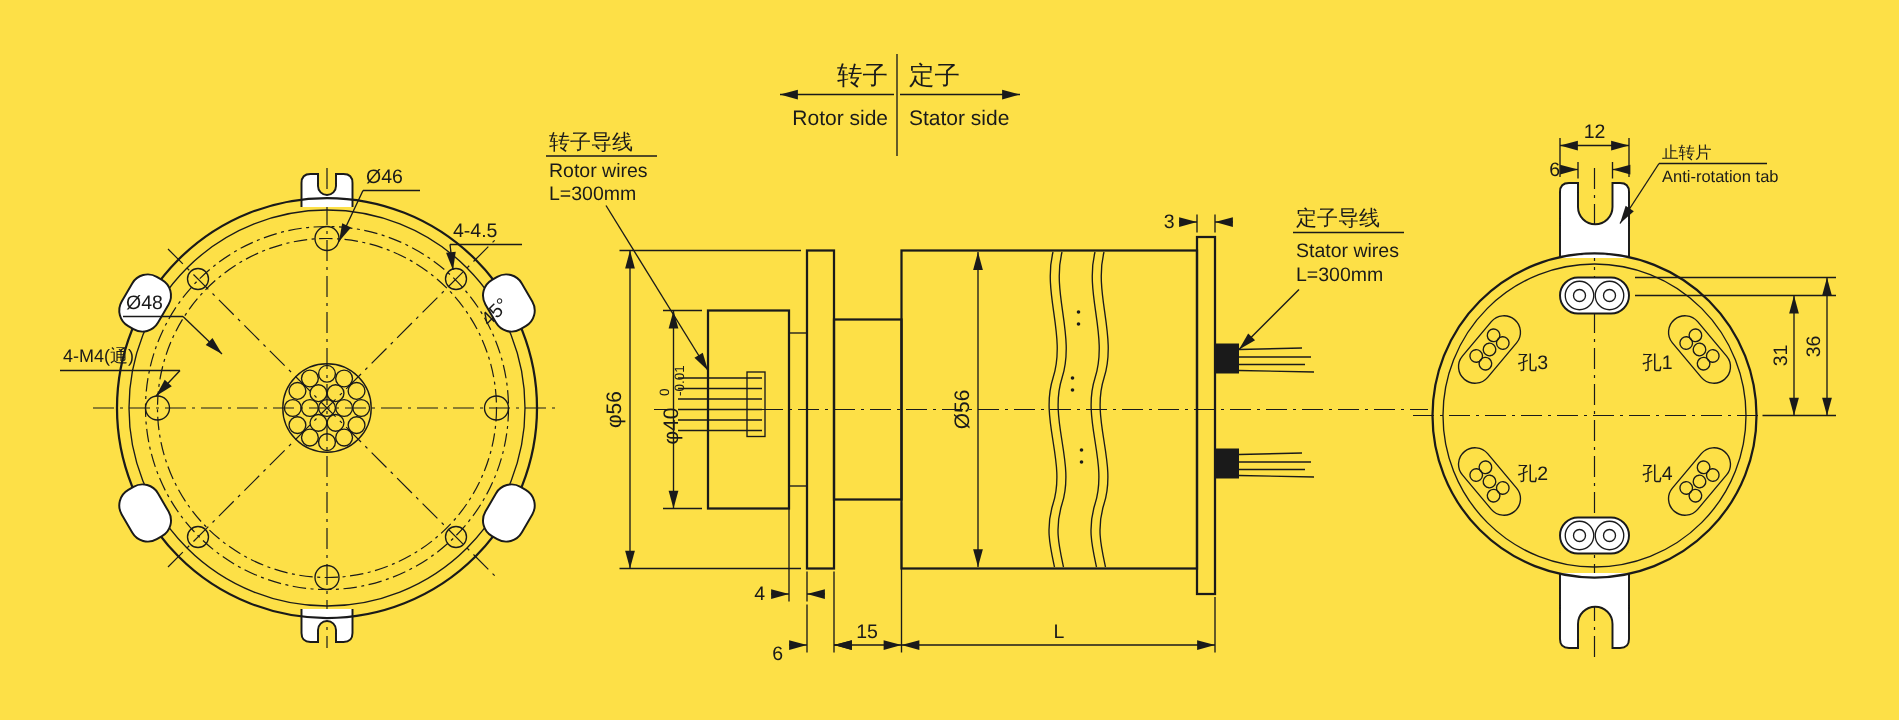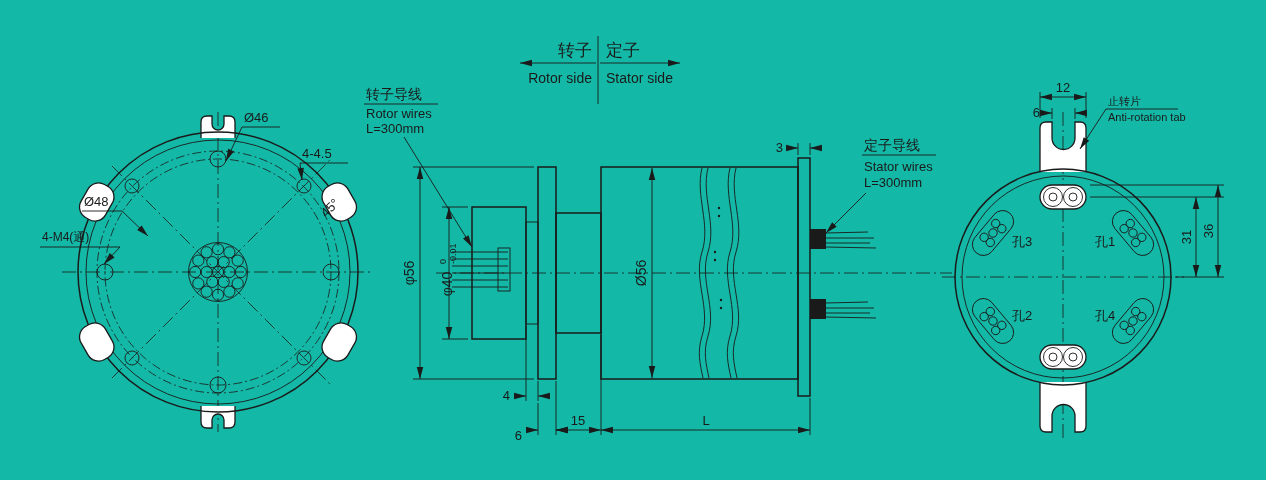--- a/index.html
+++ b/index.html
@@ -1,16 +1,16 @@
 <!DOCTYPE html>
 <html><head>
 <meta charset="utf-8">
 <style>
   html,body{margin:0;padding:0;background:#ffffff;}
-  .page{width:1266px;height:480px;position:relative;background:#14b8a6;overflow:hidden;}
+  .page{width:1266px;height:480px;position:relative;background:#fde047;overflow:hidden;}
   svg text{font-family:"Liberation Sans","DejaVu Sans",sans-serif;fill:#1a1a1a;}
   .ol{fill:none;stroke:#1a1a1a;stroke-width:1.5;}
   .thin{fill:none;stroke:#1a1a1a;stroke-width:0.9;}
   .diml{fill:none;stroke:#1a1a1a;stroke-width:0.9;}
   .cl{fill:none;stroke:#1a1a1a;stroke-width:0.8;stroke-dasharray:14 4 2 4;}
   .clc{fill:none;stroke:#1a1a1a;stroke-width:0.8;stroke-dasharray:9 3 2 3;}
   .wfill{fill:#ffffff;stroke:#1a1a1a;stroke-width:1.3;}
   .hatch{fill:#1a1a1a;}
   .t14{font-size:14px;} .t13{font-size:13px;} .t12{font-size:12px;}
   .t17{font-size:17px;} .t9{font-size:9px;} .t11{font-size:11px;}

